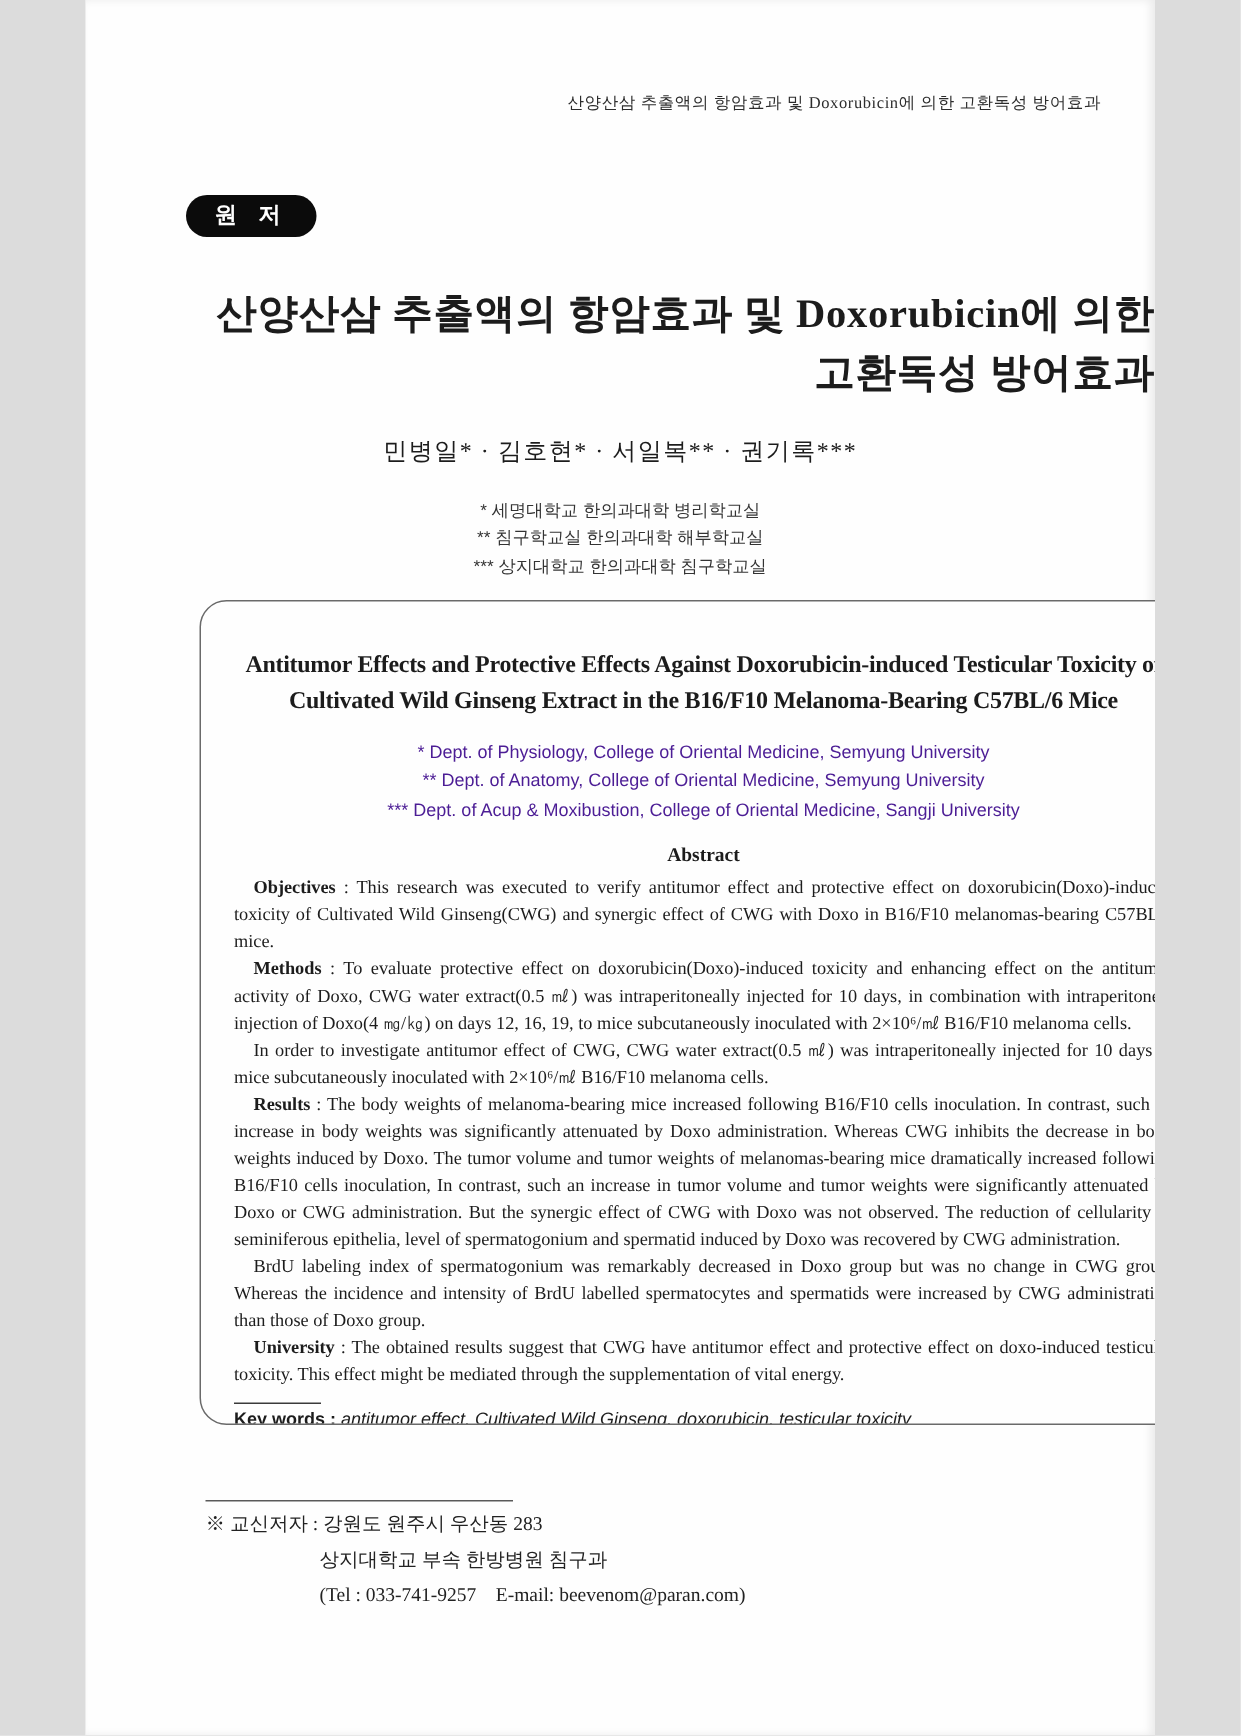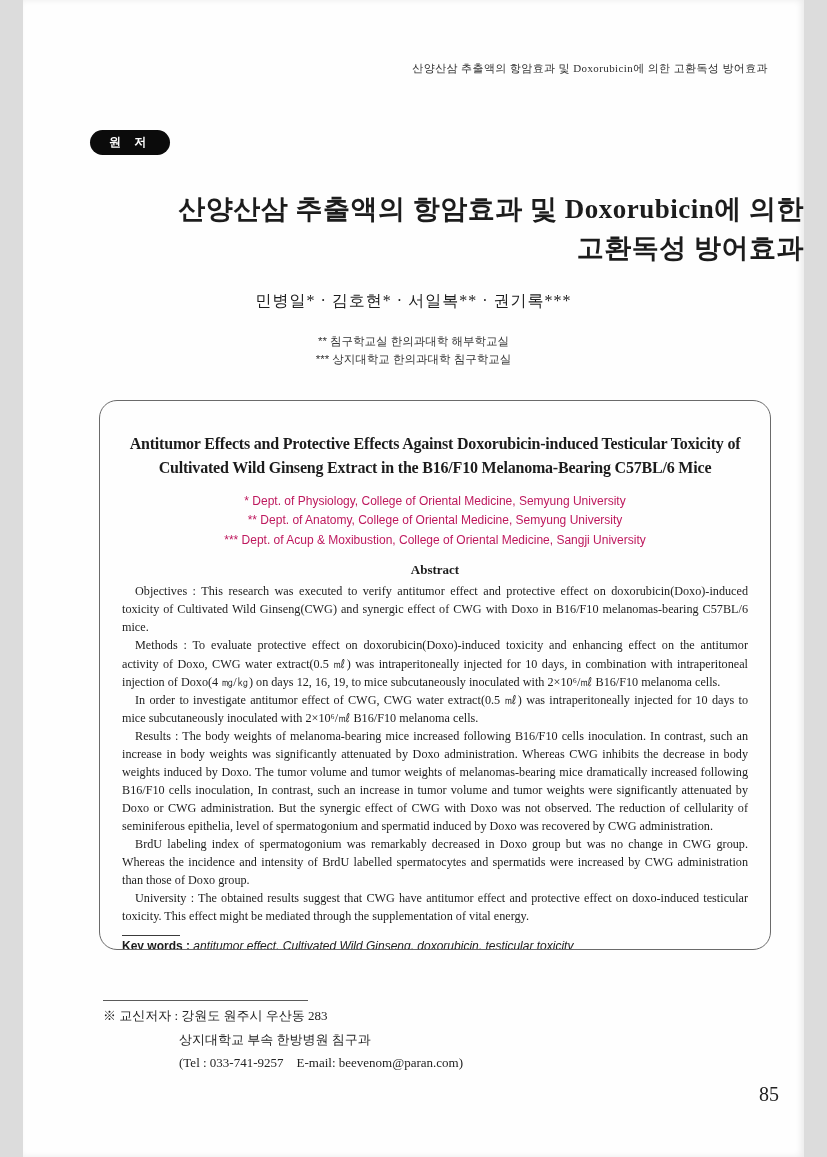--- a/index.html
+++ b/index.html
@@ -1,18 +1,18 @@
 <!DOCTYPE html>
 <html><head>
 <meta charset="utf-8">
 <style>
   html, body { margin: 0; padding: 0; background: #dcdcdc; }
   .page {
     position: relative;
-    width: 781px;
+    width: 713px;
     height: 1157px;
     background: #fefefe;
     font-family: "Liberation Serif", serif;
     color: #1c1c1c;
     overflow: hidden;
     margin: 0 auto;
     box-shadow: inset -3px 0 6px rgba(0,0,0,0.08);
   }
   .running-head {
     position: absolute;
@@ -23,21 +23,21 @@
     letter-spacing: 0.4px;
   }
   .badge {
     position: absolute;
     left: 67px;
     top: 130px;
     background: #0b0b0b;
     color: #ffffff;
     font-family: "Liberation Sans", sans-serif;
     font-weight: bold;
-    font-size: 12px;
+    font-size: 15px;
     line-height: 1;
     padding: 6px 19px 7px;
     border-radius: 16px;
     letter-spacing: 5px;
   }
   .title-ko {
     position: absolute;
     top: 190px;
     left: 0;
     width: 100%;
@@ -91,39 +91,39 @@
   }
   .authors-en {
     text-align: center;
     font-size: 12.5px;
     margin-top: 9px;
   }
   .affils-en {
     text-align: center;
     font-family: "Liberation Sans", sans-serif;
     font-size: 12px;
-    color: #be185d;
+    color: #4c1d95;
     line-height: 1.62;
     margin-top: 12px;
   }
   .abstract-heading {
     text-align: center;
     font-weight: bold;
     font-size: 13px;
     margin-top: 12px;
     margin-bottom: 4px;
   }
   .abstract-para {
     margin: 0;
     font-size: 12.2px;
     line-height: 1.48;
     text-align: justify;
     text-indent: 13px;
   }
-  .para-label { font-weight: normal; }
+  .para-label { font-weight: bold; }
   .keywords-block { margin-top: 10px; }
   .keywords-rule {
     width: 58px;
     height: 0;
     border-top: 1px solid #3a3a3a;
     margin-bottom: 3px;
   }
   .keywords-line {
     font-family: "Liberation Sans", sans-serif;
     font-size: 12px;
@@ -163,20 +163,21 @@
 
   <div class="running-head">산양산삼 추출액의 항암효과 및 Doxorubicin에 의한 고환독성 방어효과</div>
 
   <div class="badge">원 저</div>
 
   <h1 class="title-ko"><span>산양산삼 추출액의 항암효과 및 Doxorubicin에 의한</span><br><span>고환독성 방어효과</span></h1>
 
   <div class="authors-ko">민병일* · 김호현* · 서일복** · 권기록***</div>
 
   <div class="affils-ko">
+    <div>* 세명대학교 한의과대학 병리학교실</div>
     <div>** 침구학교실 한의과대학 해부학교실</div>
     <div>*** 상지대학교 한의과대학 침구학교실</div>
   </div>
 
   <div class="abstract-box">
 
     <div class="title-en"><span>Antitumor Effects and Protective Effects Against Doxorubicin-induced Testicular Toxicity of</span><br><span>Cultivated Wild Ginseng Extract in the B16/F10 Melanoma-Bearing C57BL/6 Mice</span></div>
 
 
     <div class="affils-en">

